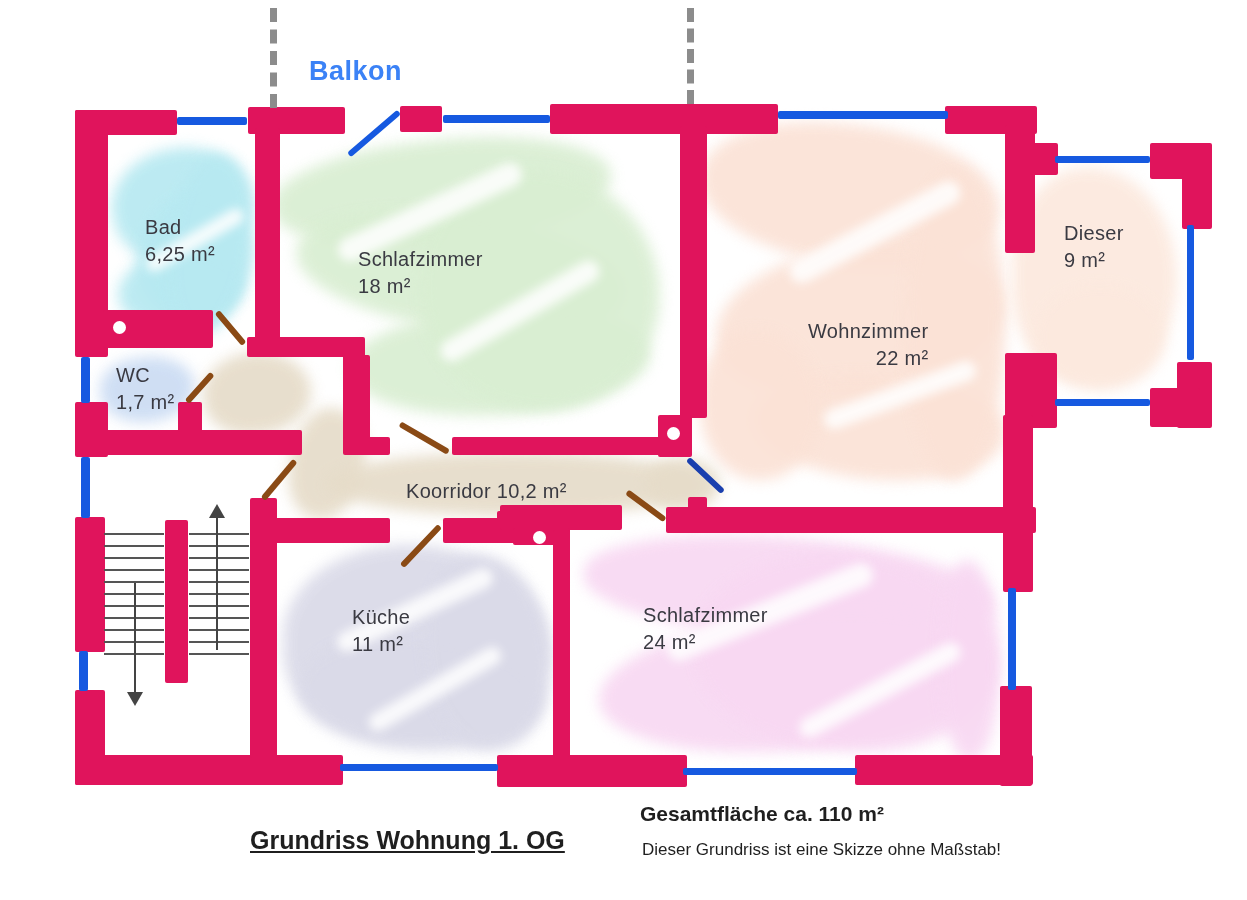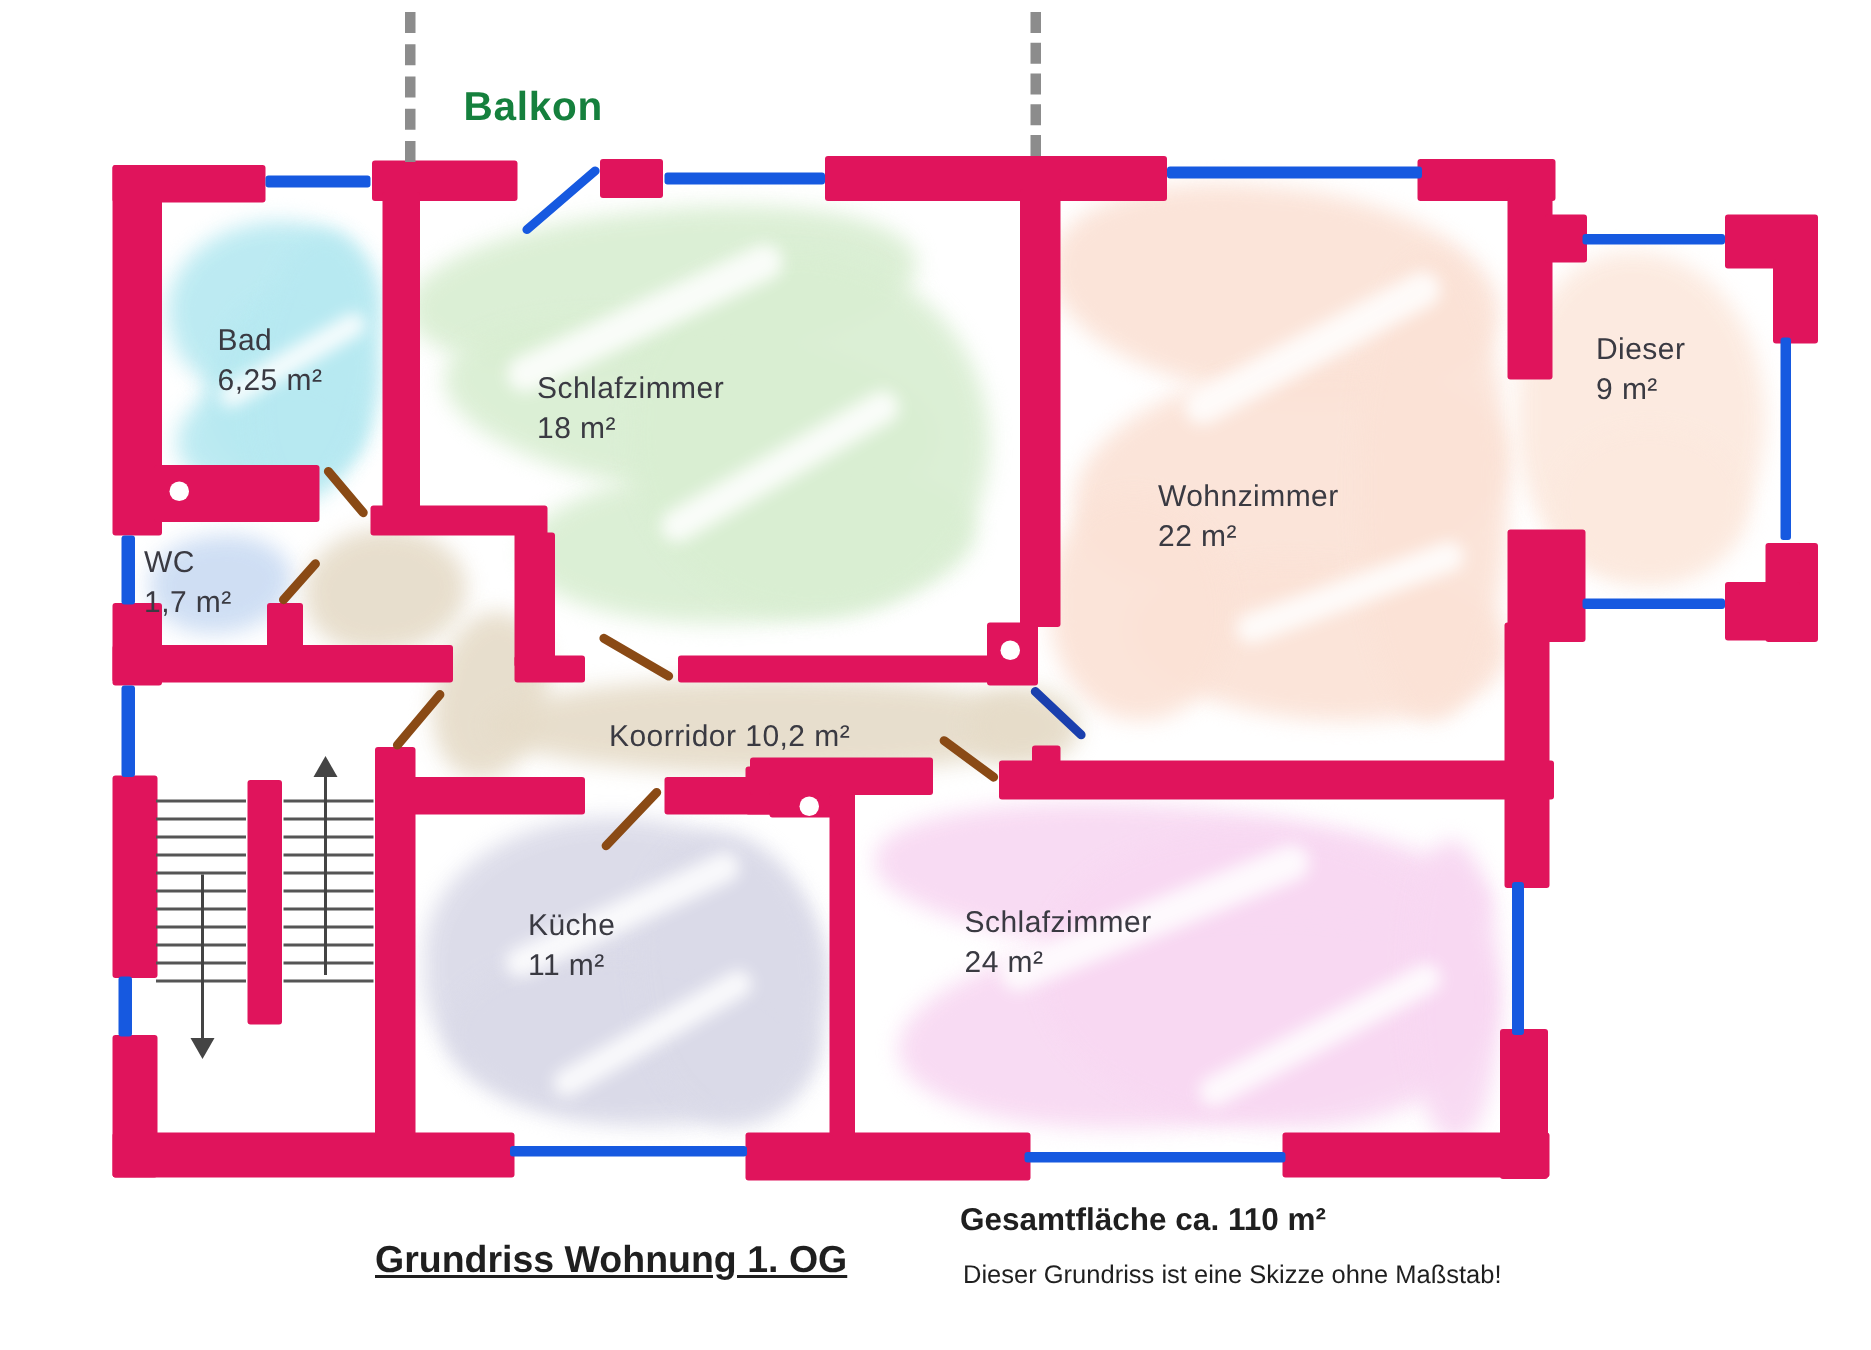--- a/index.html
+++ b/index.html
@@ -15,21 +15,21 @@
   .dash{position:absolute;width:0;border-left:7px dashed var(--divider,#8c8c8c);}
   .hinge{position:absolute;width:13px;height:13px;border-radius:50%;background:#ffffff;}
   .step{position:absolute;height:2px;background:#555;}
   .arrowline{position:absolute;width:2px;background:#444;}
   .arrowhead{position:absolute;width:0;height:0;}
   .room-label{
     position:absolute;font-size:20px;line-height:27px;color:var(--text,#3a3a42);
     white-space:nowrap;letter-spacing:.3px;z-index:40;
   }
   .balkon{
-    position:absolute;font-size:27px;font-weight:700;color:#15803d;
+    position:absolute;font-size:27px;font-weight:700;color:#3b82f6;
     letter-spacing:.5px;z-index:40;
   }
   .cap1{position:absolute;font-size:25px;font-weight:600;color:#1f1f1f;z-index:40;}
   .cap2{position:absolute;font-size:21px;font-weight:600;color:#1f1f1f;z-index:40;}
   .cap3{position:absolute;font-size:17px;font-weight:400;color:#1f1f1f;z-index:40;}
   #fills{position:absolute;inset:0;z-index:1;}
   #structure{position:absolute;inset:0;z-index:10;}
   #openings{position:absolute;inset:0;z-index:20;}
 </style>
 </head>
@@ -171,31 +171,31 @@
       <div class="arrowhead" style="left: 127px; top: 692px; border-left: 8px solid transparent; border-right: 8px solid transparent; border-top: 14px solid rgb(68, 68, 68);"></div>
     </div>
 
   <div class="balkon" style="left:309px;top:56px;">Balkon</div>
 
   <div class="room-label" style="left:145px;top:214px;">
     <div>Bad</div>
     <div>6,25 m²</div>
   </div>
 
-  <div class="room-label" style="left:96px;top:362px;">
+  <div class="room-label" style="left:116px;top:362px;">
     <div>WC</div>
     <div>1,7 m²</div>
   </div>
 
   <div class="room-label" style="left:358px;top:246px;">
     <div>Schlafzimmer</div>
     <div>18 m²</div>
   </div>
 
-  <div class="room-label" style="left:772px;top:318px;">
+  <div class="room-label" style="left:808px;top:318px;text-align:right;">
     <div>Wohnzimmer</div>
     <div>22 m²</div>
   </div>
 
   <div class="room-label" style="left:1064px;top:220px;">
     <div>Dieser</div>
     <div>9 m²</div>
   </div>
 
   <div class="room-label" style="left:406px;top:466px;margin-top:12px;">

